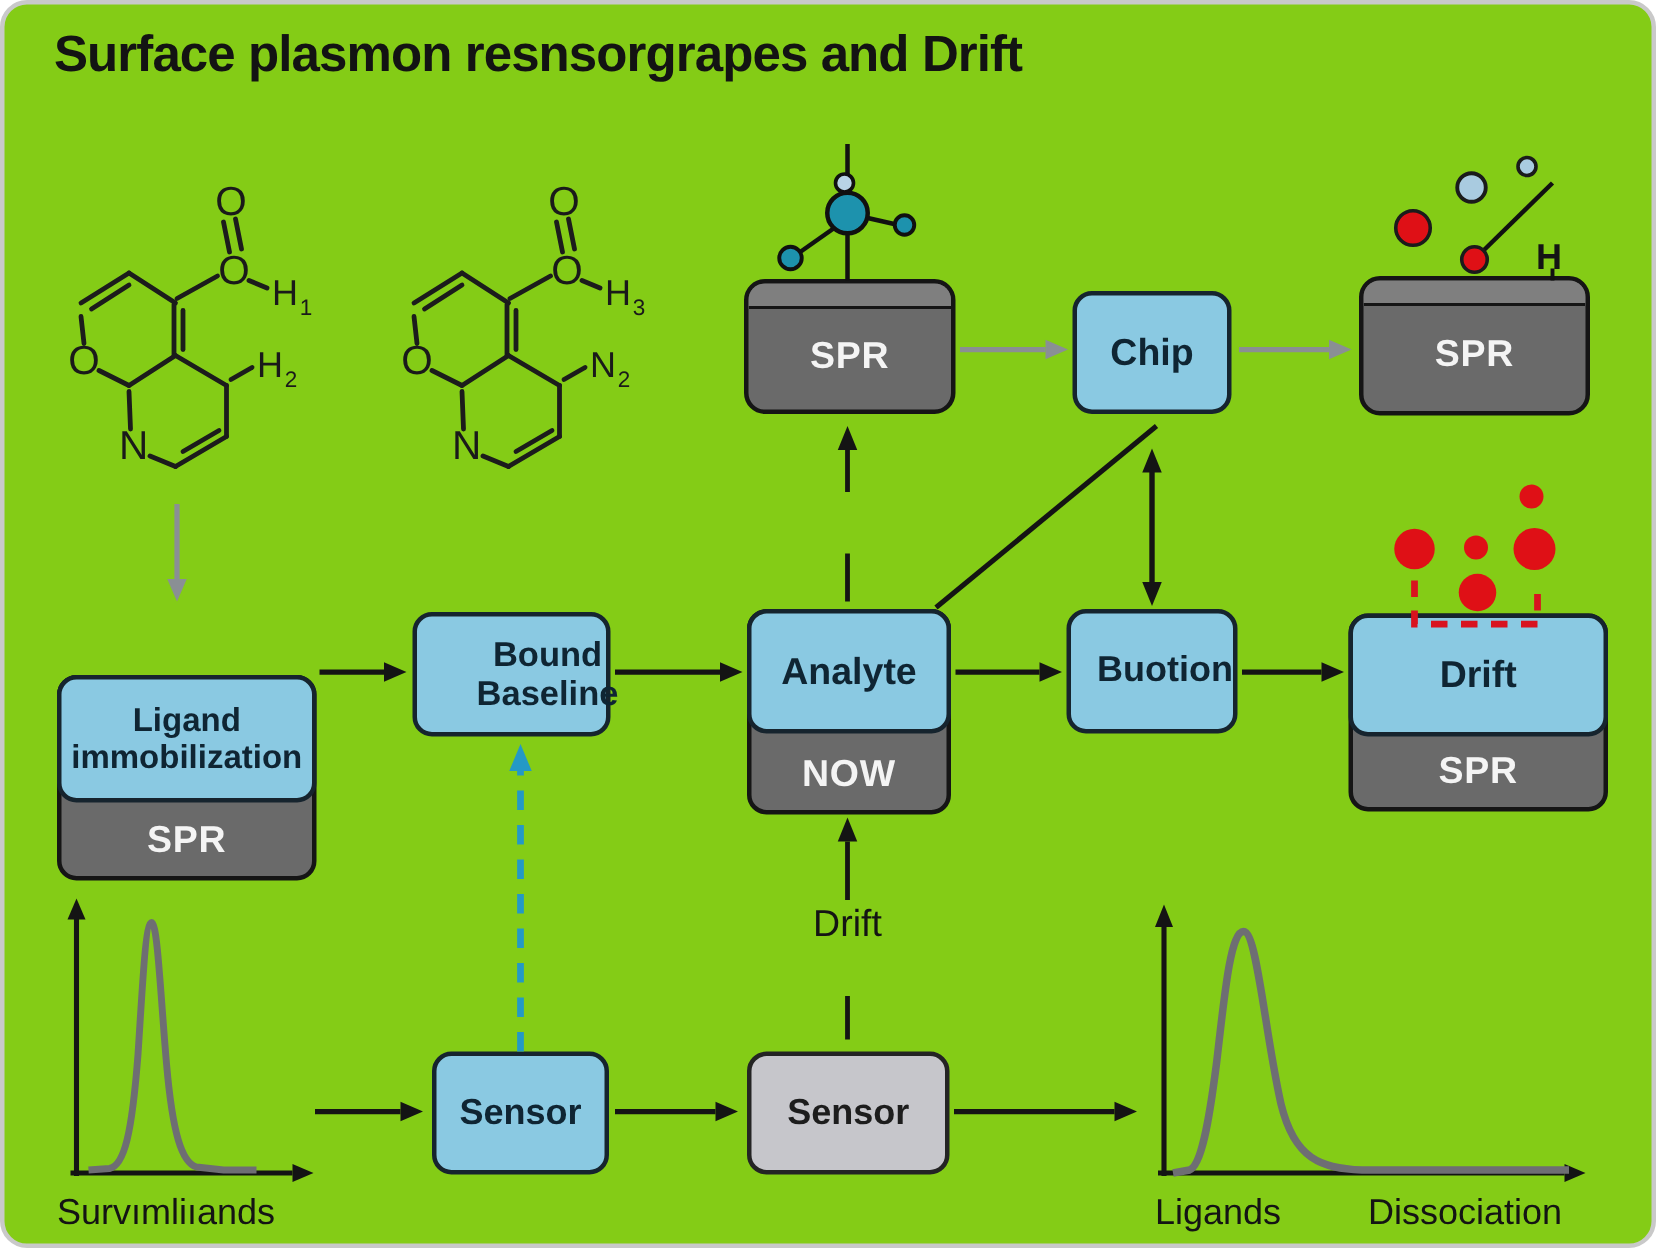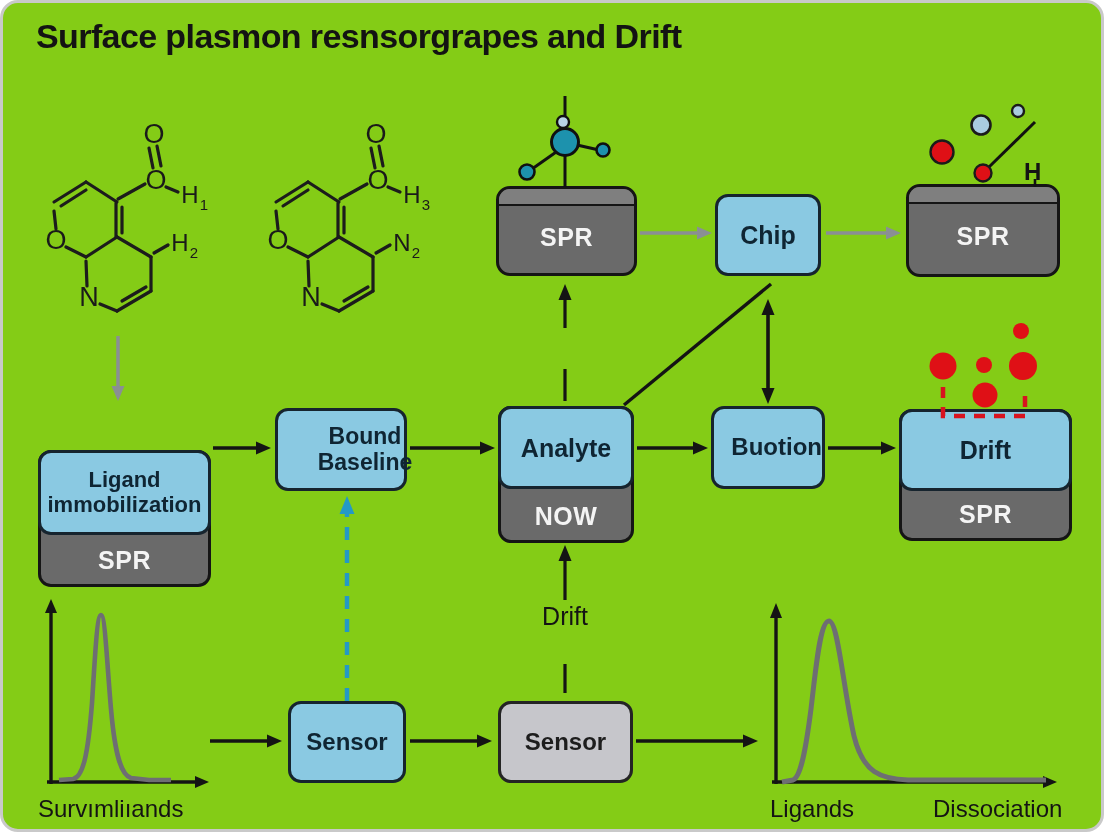--- a/index.html
+++ b/index.html
@@ -272,15 +272,15 @@
   <div class="lbl ctr" style="left:562px;top:598px;line-height:1.26;white-space:normal;width:160px;">
     <div>Drift</div>
   </div>
 
   <div class="lbl" style="left:1021px;top:155px;font-size:24px;font-weight:600;">H</div>
 
   <div class="lbl" style="left:35px;top:792px;font-size:24px;">Survımliıands</div>
 
   <div class="lbl" style="left:767px;top:792px;font-size:24px;">Ligands</div>
 
-  <div class="lbl" style="left:930px;top:792px;font-size:24px;">Dissociation</div>
+  <div class="lbl" style="left:909px;top:792px;font-size:24px;">Dissociation</div>
 
 </div>
 
 </body></html>

